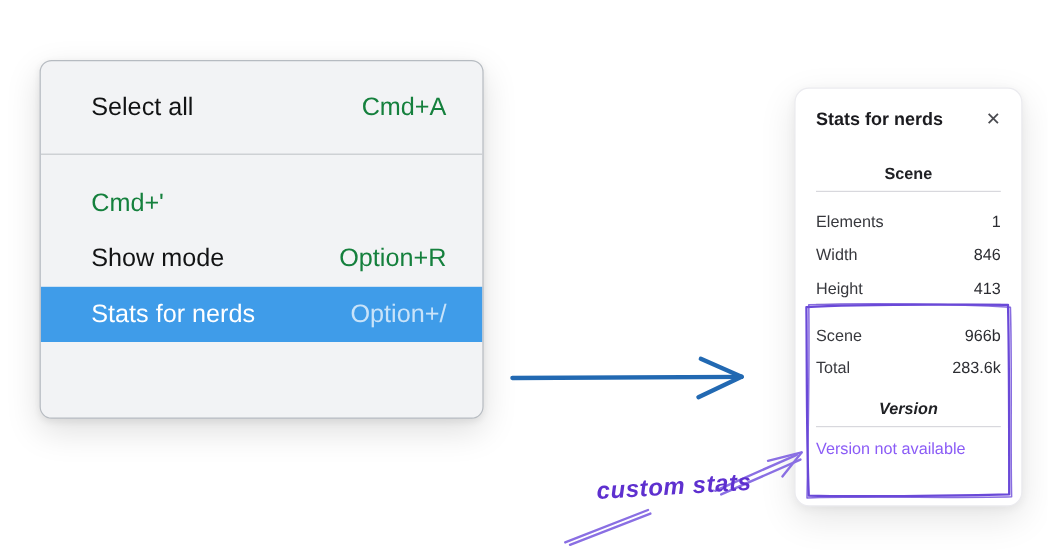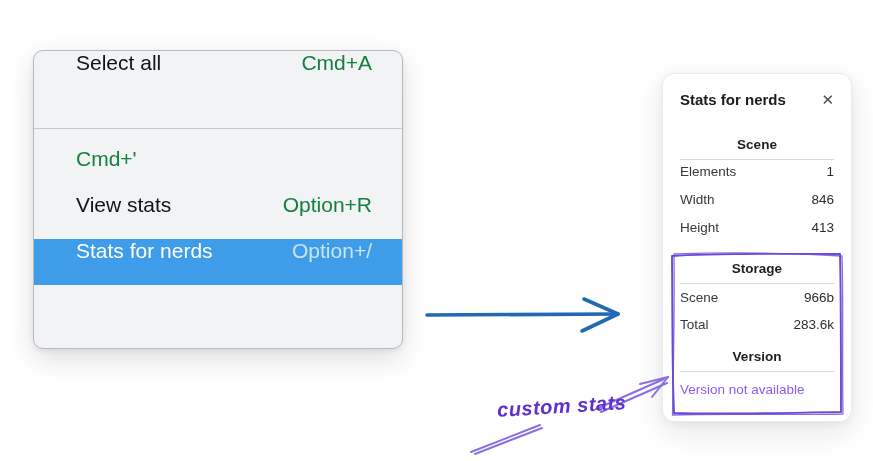--- a/index.html
+++ b/index.html
@@ -7,21 +7,21 @@
   body { position: relative; font-family: "Liberation Sans", sans-serif; }
 
   
   .menu {
     position: absolute; left: 33px; top: 50px; width: 370px; height: 299px;
     background: #f2f3f5; border: 1px solid #b6bbc1; border-radius: 10px;
     box-shadow: 0 10px 28px rgba(0,0,0,.13), 0 2px 6px rgba(0,0,0,.07);
     overflow: hidden; font-size: 21px;
   }
   .menu-row {
-    display: flex; justify-content: space-between; 
+    display: flex; justify-content: space-between; align-items: center;
     padding: 0 30px 0 42px; cursor: default;
   }
   .menu-row .label { color: #121314; }
   .menu-row .shortcut { color: #15803d; }
   .row-top { height: 77px; }
   .menu-divider { height: 1px; background: #c5c9cd; }
   .menu-section { padding-top: 18px; }
   .menu-section .menu-row { height: 46px; }
   .menu-row.highlighted { background: #3f9ce9; }
   .menu-row.highlighted .label { color: #ffffff; }
@@ -36,24 +36,24 @@
   }
   .panel-header { display: flex; justify-content: space-between; align-items: center; height: 22px; }
   .panel-title { font-weight: 700; font-size: 15px; color: #1b1b1f; }
   .close-btn {
     background: none; border: none; font-size: 15px; color: #4a4b50;
     cursor: pointer; line-height: 1; padding: 0; font-family: "Liberation Sans", sans-serif;
   }
   .sec-heading { text-align: center; font-weight: 700; font-size: 13.5px; color: #202125; height: 19px; line-height: 19px; }
   .h-scene { margin-top: 25px; }
   .h-storage { margin-top: 11px; }
-  .h-version { margin-top: 3px; }
+  .h-version { margin-top: 17px; font-style: italic; }
   .divider { border: 0; border-top: 1px solid #d8d8dd; margin: 5px 0 0 0; }
   .rows { margin-top: 4px; }
-  .stat-row { display: flex; justify-content: space-between; align-items: flex-start; height: 28px; }
+  .stat-row { display: flex; justify-content: space-between; align-items: flex-end; height: 28px; }
   .rows-storage .stat-row { height: 27px; }
   .rows-storage { margin-top: 6px; }
   .stat-label { color: #37383d; }
   .stat-value { color: #2c2d32; }
   .version-note { margin-top: 6px; line-height: 24px; color: #8b5cf6; }
 
   
   .svg-abs { position: absolute; pointer-events: none; }
   .annotation-text {
     position: absolute; left: 497px; top: 394px; width: 160px;
@@ -68,21 +68,21 @@
   <div class="menu-row row-top">
     <span class="label">Select all</span>
     <span class="shortcut">Cmd+A</span>
   </div>
   <div class="menu-divider"></div>
   <div class="menu-section">
     <div class="menu-row">
       <span class="shortcut">Cmd+'</span>
     </div>
     <div class="menu-row">
-      <span class="label">View stats</span>
+      <span class="label">Show mode</span>
       <span class="shortcut">Option+R</span>
     </div>
     <div class="menu-row highlighted">
       <span class="label">Stats for nerds</span>
       <span class="shortcut">Option+/</span>
     </div>
   </div>
 </div>
 
 <svg class="svg-abs" style="left:422px; top:295px;" width="204" height="42" viewBox="0 0 204 42">
@@ -109,21 +109,20 @@
     <div class="stat-row">
       <span class="stat-label">Width</span>
       <span class="stat-value">846</span>
     </div>
     <div class="stat-row">
       <span class="stat-label">Height</span>
       <span class="stat-value">413</span>
     </div>
   </div>
 
-  <div class="sec-heading h-storage">Storage</div>
   <hr class="divider">
   <div class="rows rows-storage">
     <div class="stat-row">
       <span class="stat-label">Scene</span>
       <span class="stat-value">966b</span>
     </div>
     <div class="stat-row">
       <span class="stat-label">Total</span>
       <span class="stat-value">283.6k</span>
     </div>

